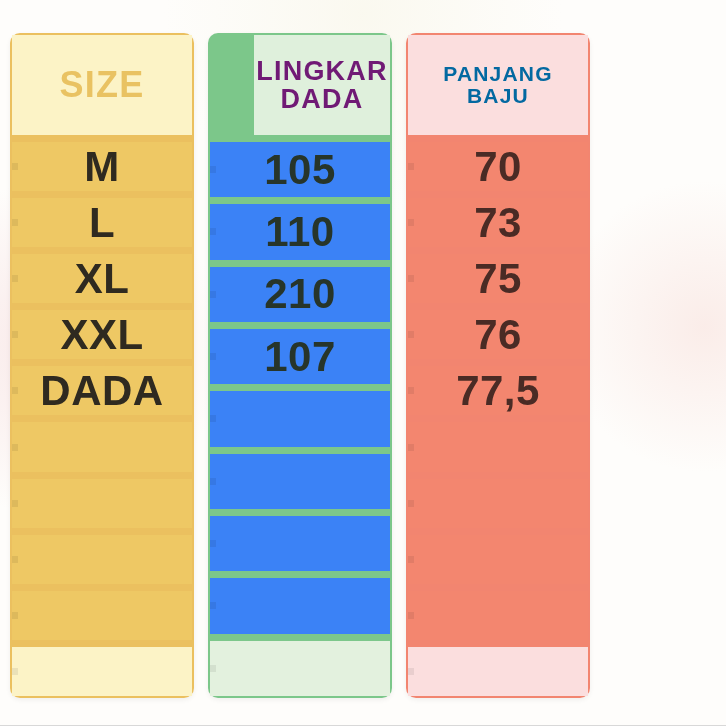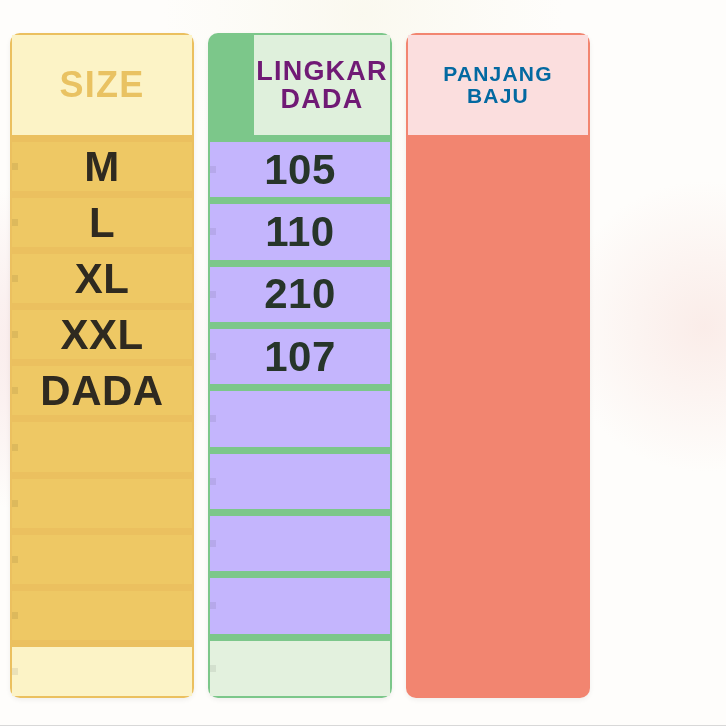--- a/index.html
+++ b/index.html
@@ -94,21 +94,21 @@
     align-items: center;
     justify-content: center;
     font-weight: 700;
     font-size: 42px;
     font-stretch: condensed;
     font-family: "Liberation Sans Narrow", "Liberation Sans", sans-serif;
     letter-spacing: 0.5px;
   }
 
   .col-size   .row { background: #eec864; color: #2f2a20; }
-  .col-chest  .row { background: #c4b5fd; color: #27352a; }
+  .col-chest  .row { background: #3b82f6; color: #27352a; }
   .col-length .row { background: #f3866f; color: #4a2b25; }
 
   
   .row-tail { flex: 1 1 0; }
   .col-size   .row-tail { background: #fcf3c6; }
   .col-chest  .row-tail { background: #e3f1de; }
   .col-length .row-tail { background: #fbdede; }
 
   
   .row::before {
@@ -174,18 +174,30 @@
         <div class="row"></div>
         <div class="row row-tail"></div>
       </div>
     </div>
 
     <div class="column col-length">
       <div class="col-header">
         <span class="header-line">PANJANG</span>
         <span class="header-line">BAJU</span>
       </div>
+      <div class="rows">
+        <div class="row">70</div>
+        <div class="row">73</div>
+        <div class="row">75</div>
+        <div class="row">76</div>
+        <div class="row">77,5</div>
+        <div class="row"></div>
+        <div class="row"></div>
+        <div class="row"></div>
+        <div class="row"></div>
+        <div class="row row-tail"></div>
+      </div>
     </div>
 
   </div>
 
   <div class="bottom-rule"></div>
 </div>
 
 </body></html>

